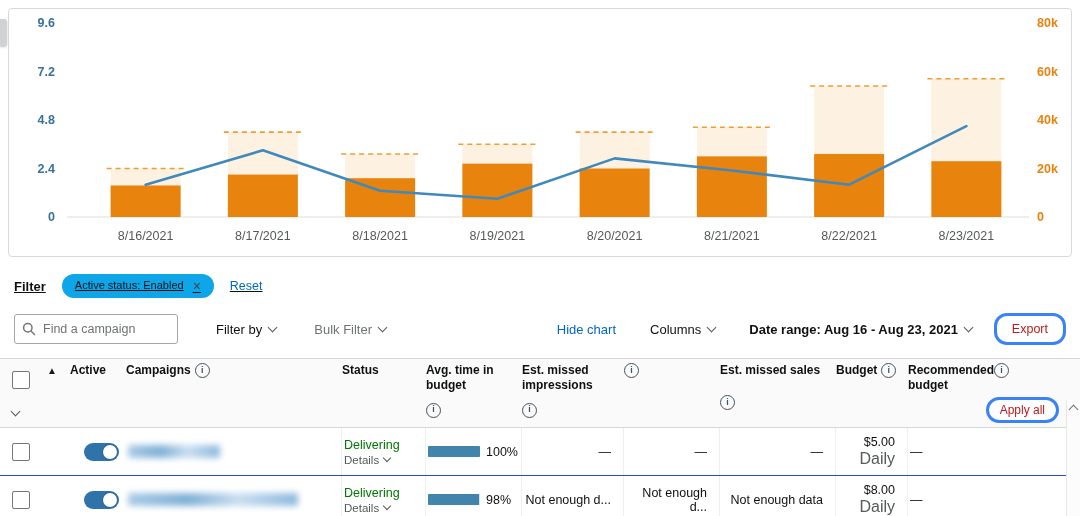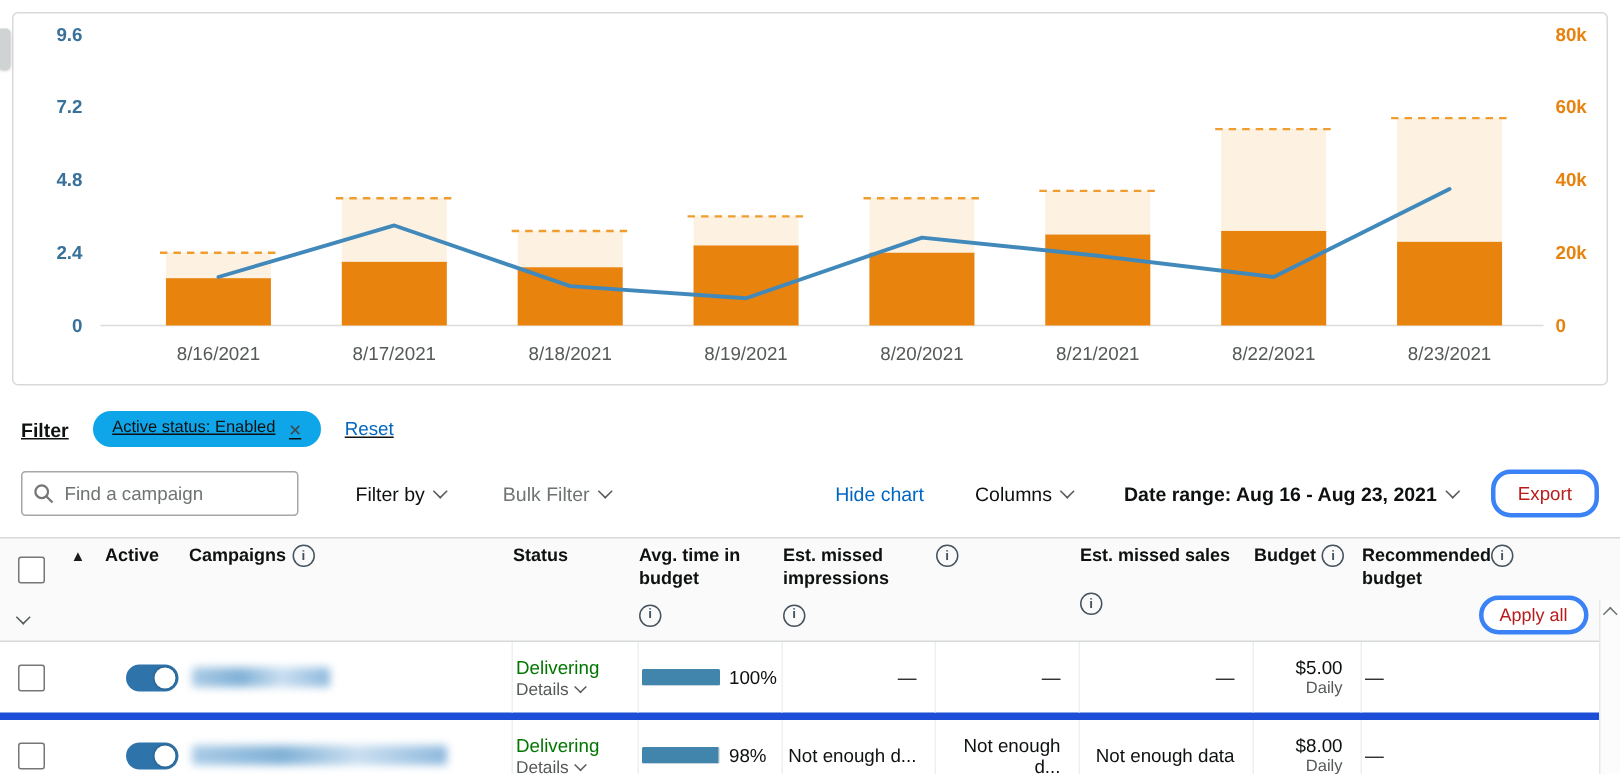--- a/index.html
+++ b/index.html
@@ -19,21 +19,21 @@
   .filter-row{display:flex;align-items:center;gap:16px;margin:16px 0 0 14px;height:26px;text-decoration:underline;}
   .filter-label{font-weight:bold;font-size:13px;}
   .chip{display:inline-flex;align-items:flex-start;gap:9px;background:#0ea5e9;border-radius:14px;padding:5px 13px;font-size:11px;color:#0f1111;}
   .chip-x{font-size:14px;color:#3f4444;cursor:pointer;line-height:1;}
   .chip-x::after{content:"×";}
   .link{color:#0066c0;font-size:12.5px;cursor:pointer;text-decoration:none;}
 
   
   .toolbar{display:flex;align-items:center;margin:14px 14px 0 14px;gap:26px;}
   .searchbox{position:relative;display:inline-block;}
-  .searchbox input{width:185px;height:30px;border:1px solid #a6a6a6;border-radius:3px;padding:0 8px 0 28px;font-size:12.5px;color:#0f1111;box-sizing:border-box;outline:none;font-family:inherit;}
+  .searchbox input{width:164px;height:30px;border:1px solid #a6a6a6;border-radius:3px;padding:0 8px 0 28px;font-size:12.5px;color:#0f1111;box-sizing:border-box;outline:none;font-family:inherit;}
   .searchbox input::placeholder{color:#6f7373;}
   .search-icon{position:absolute;left:8px;top:8px;}
   .dd{font-size:13px;display:inline-flex;align-items:center;gap:7px;cursor:pointer;white-space:nowrap;margin-left:12px;}
   .dd.disabled{color:#6f7373;}
   .caret{display:inline-block;width:6px;height:6px;border-right:1.5px solid #565959;border-bottom:1.5px solid #565959;transform:rotate(45deg);margin-top:-4px;flex:none;}
   .toolbar-right{margin-left:auto;display:flex;align-items:center;gap:22px;}
   .dd.bold{font-weight:bold;}
   .btn{background:#fff;border:3px solid #3b82f6;border-radius:13px;font-size:12.5px;color:#b91c1c;padding:6px 15px;cursor:pointer;font-family:inherit;}
   .btn.small{padding:3px 11px;font-size:12px;}
   .hide-chart{font-size:13px;}
@@ -46,38 +46,38 @@
   .c-center{justify-content:center;}
   .c-check{padding-left:12px;display:flex;align-items:center;gap:7px;}
   .cb{width:16px;height:16px;border:1px solid #767676;border-radius:2px;background:#fff;display:inline-block;flex:none;cursor:pointer;}
   .alert-icon::after{content:"▲";font-size:10px;color:#1b1b1b;}
   .info{width:13px;height:13px;border-radius:50%;border:1px solid #44535f;color:#44535f;font-size:9px;font-weight:bold;display:inline-flex;align-items:center;justify-content:center;flex:none;cursor:pointer;}
   .info::after{content:"i";}
   .wrap80{width:82px;}
   .c-rec-h{padding-right:8px;}
   .c-rec-h .btn{margin-left:auto;}
 
-  .trow{border-bottom:5px solid #1d4ed8;height:47px;font-size:12.5px;background:#fff;}
+  .trow{border-bottom:1px solid #1d4ed8;height:47px;font-size:12.5px;background:#fff;}
   .td{display:flex;align-items:center;}
   .trow .td:nth-child(n+4):not(:last-child){border-right:1px solid #eef0f0;}
   .num{justify-content:flex-end;text-align:right;padding-right:12px;}
   .toggle{width:35px;height:18px;border-radius:9px;background:#2e73aa;position:relative;display:inline-block;cursor:pointer;flex:none;}
   .toggle .knob{position:absolute;top:2px;right:2.5px;width:14px;height:14px;border-radius:50%;background:#fff;box-shadow:0 0 2px rgba(0,0,0,.35);}
   .c-active{padding-left:14px;}
   .c-camp{padding-left:2px;}
   .blur-bar{height:13px;border-radius:2px;background:linear-gradient(90deg,#aacbe6,#7fb0d6 35%,#c9def0 65%,#8db8dd);filter:blur(3px);display:inline-block;}
   .c-status{flex-direction:column;align-items:flex-start;justify-content:center;gap:2px;padding-left:2px;}
   .deliv{color:#007600;}
   .details{font-size:11.5px;color:#565959;display:inline-flex;align-items:center;gap:5px;cursor:pointer;}
   .details .caret{width:5px;height:5px;}
   .c-avg{gap:6px;padding-left:2px;}
   .track{width:52px;height:11px;background:#dde1e1;position:relative;border-radius:1px;overflow:hidden;flex:none;}
   .fill{position:absolute;left:0;top:0;bottom:0;background:#4285ac;}
   .c-budget{flex-direction:column;align-items:flex-end;justify-content:center;gap:1px;padding-right:12px;}
-  .bfreq{font-size:11px;color:#565959;}
+  .bfreq{font-size:16px;color:#565959;}
   .c-rec{justify-content:space-between;padding:0 10px 0 2px;}
 
   .scrollbar{position:absolute;top:42px;right:0;bottom:0;width:13px;background:#fcfcfc;border-left:1px solid #e7e7e7;display:flex;justify-content:flex-start;flex-direction:column;align-items:center;cursor:pointer;}
   .chev-up{margin-top:6px;width:6px;height:6px;border-left:1.5px solid #6f7373;border-top:1.5px solid #6f7373;transform:rotate(45deg);}
 </style>
 </head>
 <body>
 
 <div class="page">
 

